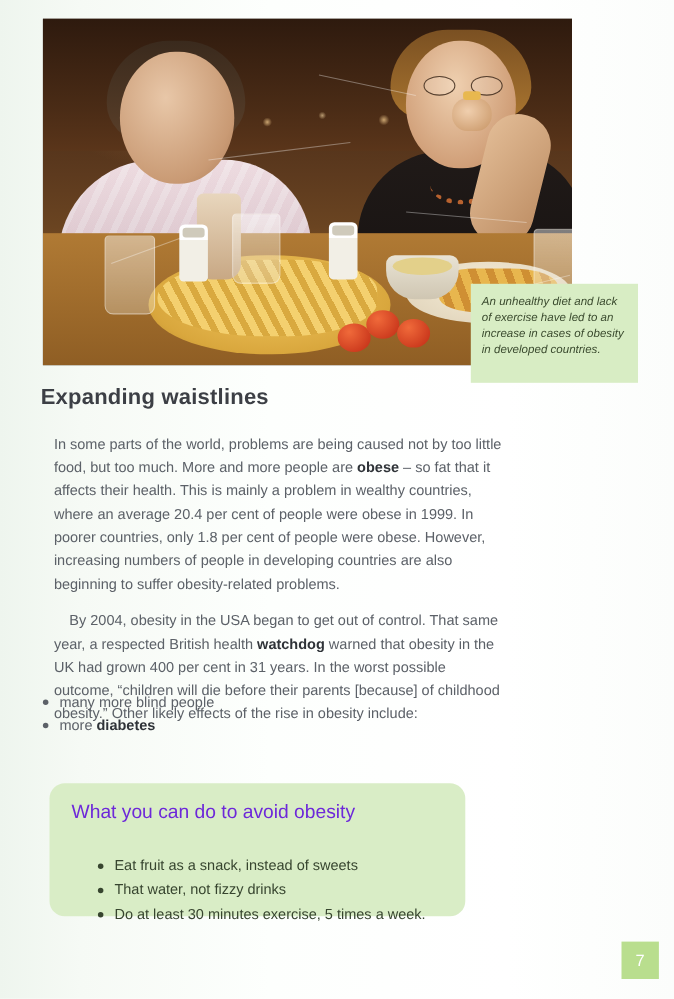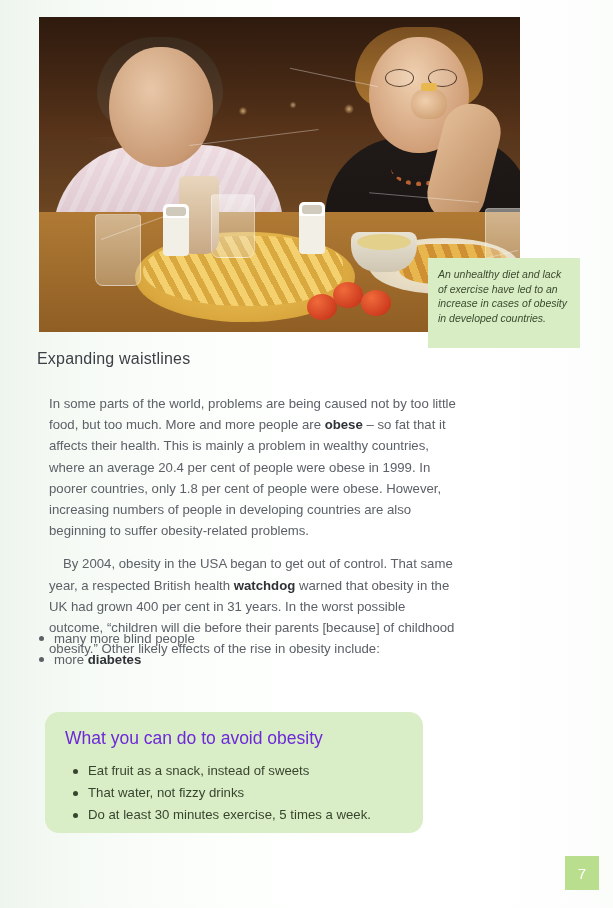--- a/index.html
+++ b/index.html
@@ -265,24 +265,24 @@
     line-height: 14.5px;
     padding: 9px 10px 0 10px;
     box-sizing: border-box;
   }
 
   
   .heading {
     position: absolute;
     left: 37px;
     top: 350px;
-    font-size: 16px;
+    font-size: 20px;
     color: #3c3f45;
     letter-spacing: 0.2px;
-    font-weight: normal;
+    font-weight: bold;
     margin: 0;
   }
   .body-text {
     position: absolute;
     left: 37px;
     top: 381px;
     width: 437px;
     font-size: 13.2px;
     line-height: 21.2px;
     color: #5c6168;
@@ -344,21 +344,21 @@
     top: 16px;
     font-size: 17.5px;
     font-weight: normal;
     color: #6d28d9;
   }
   .tipbox ul {
     position: absolute;
     left: 26px;
     top: 48px;
     width: 330px;
-    margin: 0;
+    margin: 16px;
     padding: 0;
     list-style: none;
     font-size: 13.2px;
     line-height: 22px;
     color: #37452f;
   }
   .tipbox li {
     position: relative;
     padding-left: 17px;
   }

